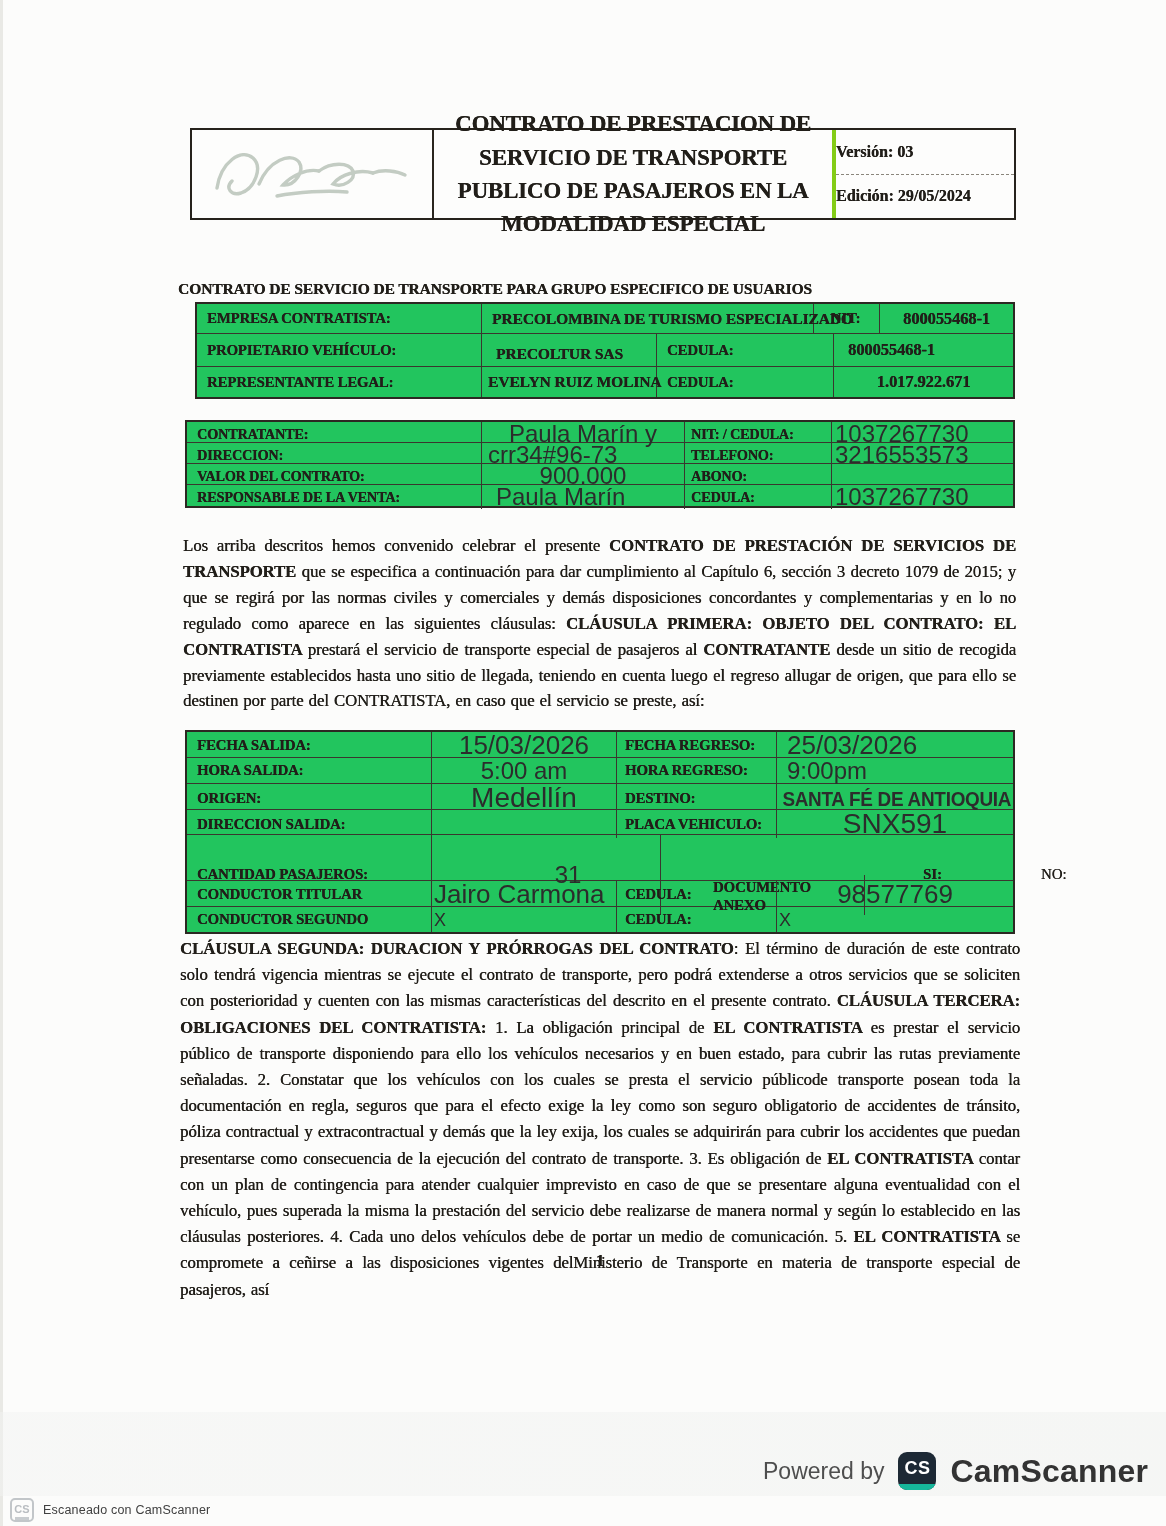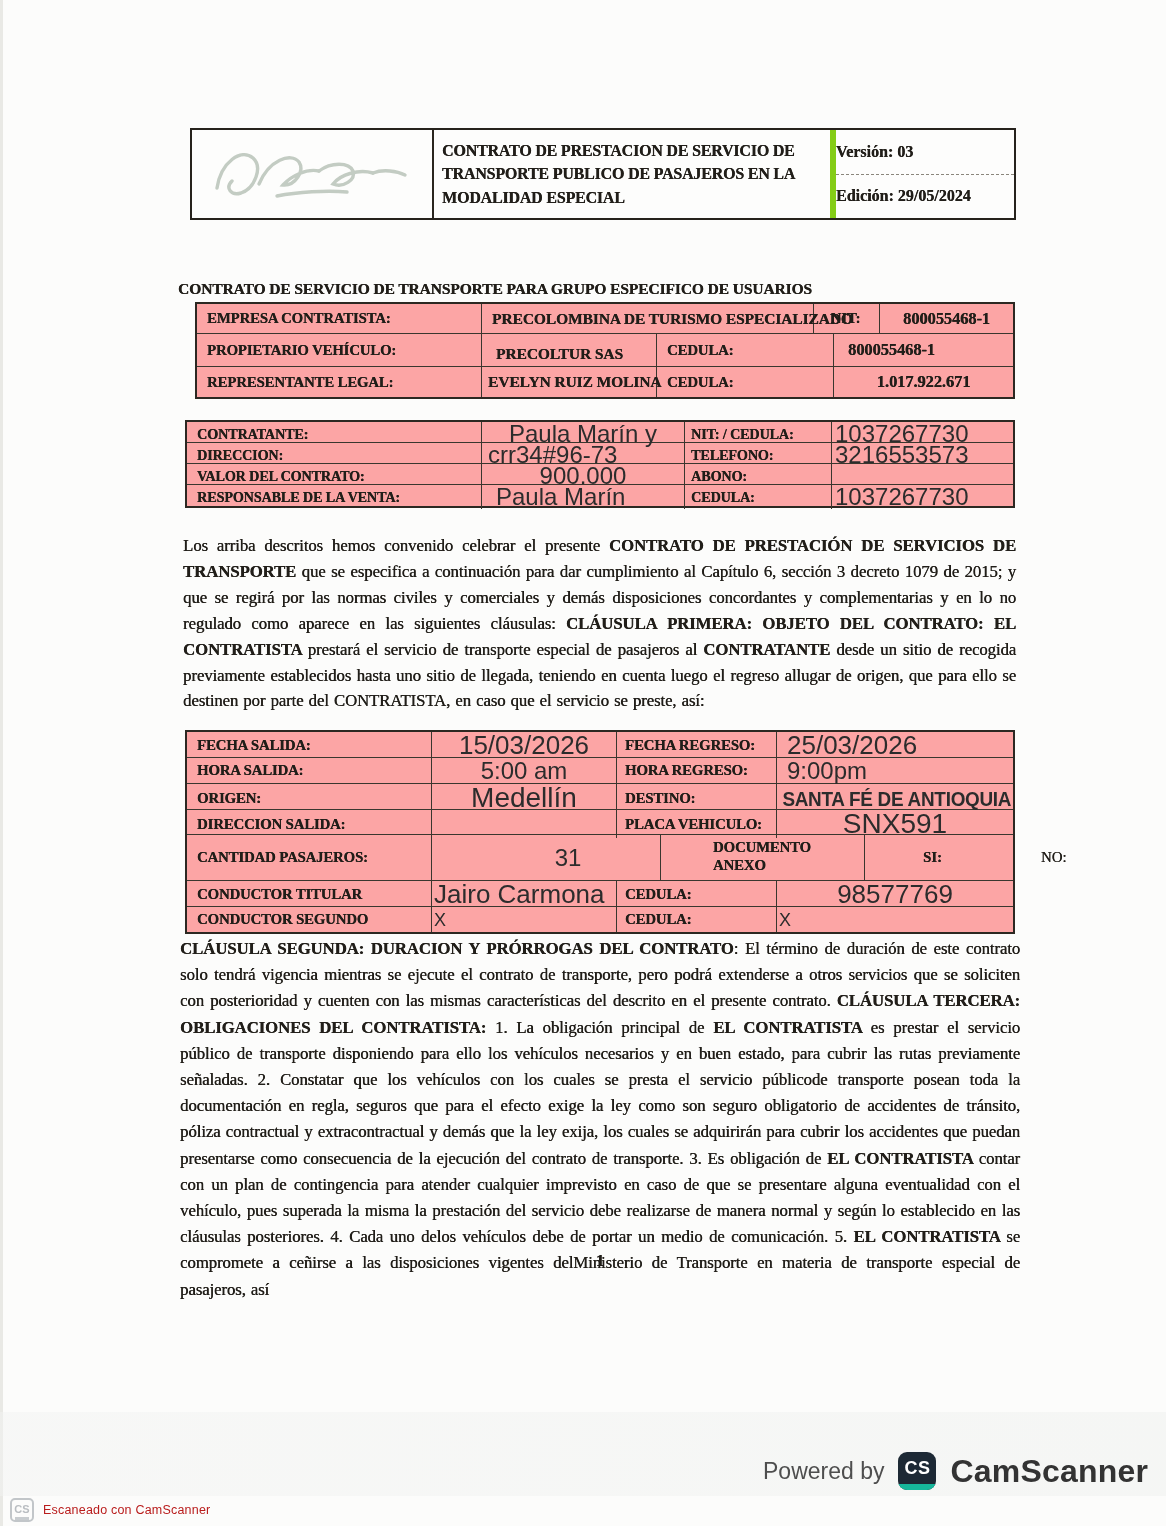--- a/index.html
+++ b/index.html
@@ -7,31 +7,31 @@
     position:relative;width:1166px;height:1526px;background:#fcfcfb;
     font-family:"Liberation Serif","DejaVu Serif",serif;color:#211e19;
     overflow:hidden;margin:0 auto;
   }
   .edge-artifact{position:absolute;left:0;top:0;width:3px;height:100%;background:#d9d9d4;opacity:.55;}
   .scan-band{position:absolute;left:0;top:1412px;width:100%;height:84px;background:linear-gradient(90deg,#f2f3f2,#eef0ee);opacity:.5;}
 
   
   .hdr{position:absolute;left:190px;top:128px;width:826px;height:92px;border:2.5px solid #26221c;display:flex;box-sizing:border-box;background:#fdfdfc;}
   .hdr-logo{width:240px;border-right:2px solid #2a261f;display:flex;align-items:center;justify-content:center;}
-  .hdr-title{flex:1;border-right:6px solid #84cc16;display:flex;align-items:center;justify-content:center;
-    font-weight:700;font-size:16px;line-height:1.45;letter-spacing:-0.2px;padding:0 8px;text-shadow:.3px 0 0 currentColor;}
+  .hdr-title{flex:1;border-right:4px solid #84cc16;display:flex;align-items:center;justify-content:center;text-align:center;
+    font-weight:700;font-size:23px;line-height:1.45;letter-spacing:-0.2px;padding:0 8px;text-shadow:.3px 0 0 currentColor;}
   .hdr-ver{width:178px;display:flex;flex-direction:column;}
   .hdr-ver .vrow{flex:1;display:flex;align-items:center;font-weight:700;font-size:16px;text-shadow:.3px 0 0 currentColor;}
   .hdr-ver .vrow+.vrow{border-top:1.5px dashed #8a867c;}
 
   
   .section-title{position:absolute;left:178px;top:280px;font-weight:700;font-size:15.5px;letter-spacing:-0.1px;text-shadow:.35px 0 0 currentColor;}
 
   
-  .ftable{position:absolute;border:2px solid #2c2822;box-sizing:border-box;background:#fca5a5;}
+  .ftable{position:absolute;border:2px solid #2c2822;box-sizing:border-box;background:#22c55e;}
   .trow{display:grid;box-sizing:border-box;border-bottom:1.7px solid #3a362e;}
   .trow:last-child{border-bottom:none;}
   .cell{display:flex;align-items:center;padding:0 6px;border-right:1.7px solid #3a362e;box-sizing:border-box;overflow:visible;white-space:nowrap;}
   .cell:last-child{border-right:none;}
   .lbl{font-weight:700;font-size:14.8px;letter-spacing:-0.15px;text-shadow:.3px 0 0 currentColor;padding-left:10px;}
   .print{font-weight:700;font-size:15.5px;letter-spacing:-0.1px;text-shadow:.3px 0 0 currentColor;}
   .fill{font-family:"Liberation Sans","DejaVu Sans",sans-serif;color:#2c2c2c;line-height:1;}
   .c{justify-content:center;}
   .low{align-items:flex-end;padding-bottom:3px;}
 
@@ -48,21 +48,21 @@
   .t2 .fill{font-size:24px;}
   .t2 .lbl{font-size:14.2px;}
 
   
   .t3{left:185px;top:730px;width:830px;}
   .t3 .trow{grid-template-columns:245px 185px 160px 1fr;height:26px;}
   .t3 .trow.tall{height:46px;gap:44px;}
   .t3 .trow.h25{height:25px;}
   .fill24{font-size:24px;} .fill26{font-size:26px;} .fill28{font-size:28px;} .fill18{font-size:18px;}
   .cond{transform:scaleX(0.9);transform-origin:left center;font-size:21px;font-weight:700;letter-spacing:-0.3px;}
-  .wrap2{white-space:normal;line-height:1.25;align-items:flex-start;padding-top:3px;}
+  .wrap2{white-space:normal;line-height:1.25;align-items:flex-start;padding-top:3px;margin-top:40px;}
   .si-no span.si{width:118px;padding-left:8px;font-weight:700;font-size:14.8px;text-shadow:.3px 0 0 currentColor;}
   .si-no span.no{font-weight:400;font-size:14.8px;text-shadow:.3px 0 0 currentColor;}
 
   
   .para{position:absolute;text-align:justify;font-size:16.8px;line-height:25.9px;letter-spacing:-0.1px;word-spacing:1px;text-shadow:.35px 0 0 currentColor;}
   .para .b{font-weight:700;}
   .p1{left:183px;top:533px;width:833px;}
   .p2{left:180px;top:936px;width:840px;line-height:26.2px;}
 
   .pagenum{position:absolute;left:185px;top:1251px;width:830px;text-align:center;font-weight:700;font-size:17px;text-shadow:.35px 0 0 currentColor;}
@@ -75,21 +75,21 @@
   .powered .pb-text{font-size:23px;color:#4e4e4e;}
   .cs-badge{width:38px;height:38px;border-radius:9px;background:#1d2935;position:relative;display:inline-flex;align-items:center;justify-content:center;overflow:hidden;flex:0 0 auto;}
   .cs-badge .cs-txt{color:#ffffff;font-weight:700;font-size:18px;letter-spacing:.5px;margin-bottom:5px;font-family:"Liberation Sans",sans-serif;}
   .cs-badge .cs-strip{position:absolute;left:0;right:0;bottom:0;height:6px;background:#16b79b;}
   .powered .brand{font-size:32px;font-weight:700;color:#333333;letter-spacing:.2px;}
 
   .scan-note{position:absolute;left:10px;top:1498px;display:flex;align-items:center;gap:9px;font-family:"Liberation Sans","DejaVu Sans",sans-serif;}
   .cs-mini{width:24px;height:24px;border:2px solid #c2c6c9;border-radius:5px;position:relative;display:inline-flex;align-items:center;justify-content:center;box-sizing:border-box;overflow:hidden;flex:0 0 auto;}
   .cs-mini .cs-txt{color:#b9bdc1;font-weight:700;font-size:11px;margin-bottom:2px;}
   .cs-mini .cs-strip{position:absolute;left:3px;right:3px;bottom:0;height:3px;background:#c8ccCF;}
-  .scan-note .note-text{font-size:12.5px;color:#b91c1c;letter-spacing:.2px;}
+  .scan-note .note-text{font-size:12.5px;color:#404040;letter-spacing:.2px;}
 </style>
 </head>
 <body>
 
 <div class="page">
   <div class="edge-artifact"></div>
   <div class="scan-band"></div>
 
   <div class="hdr">
     <div class="hdr-logo">

